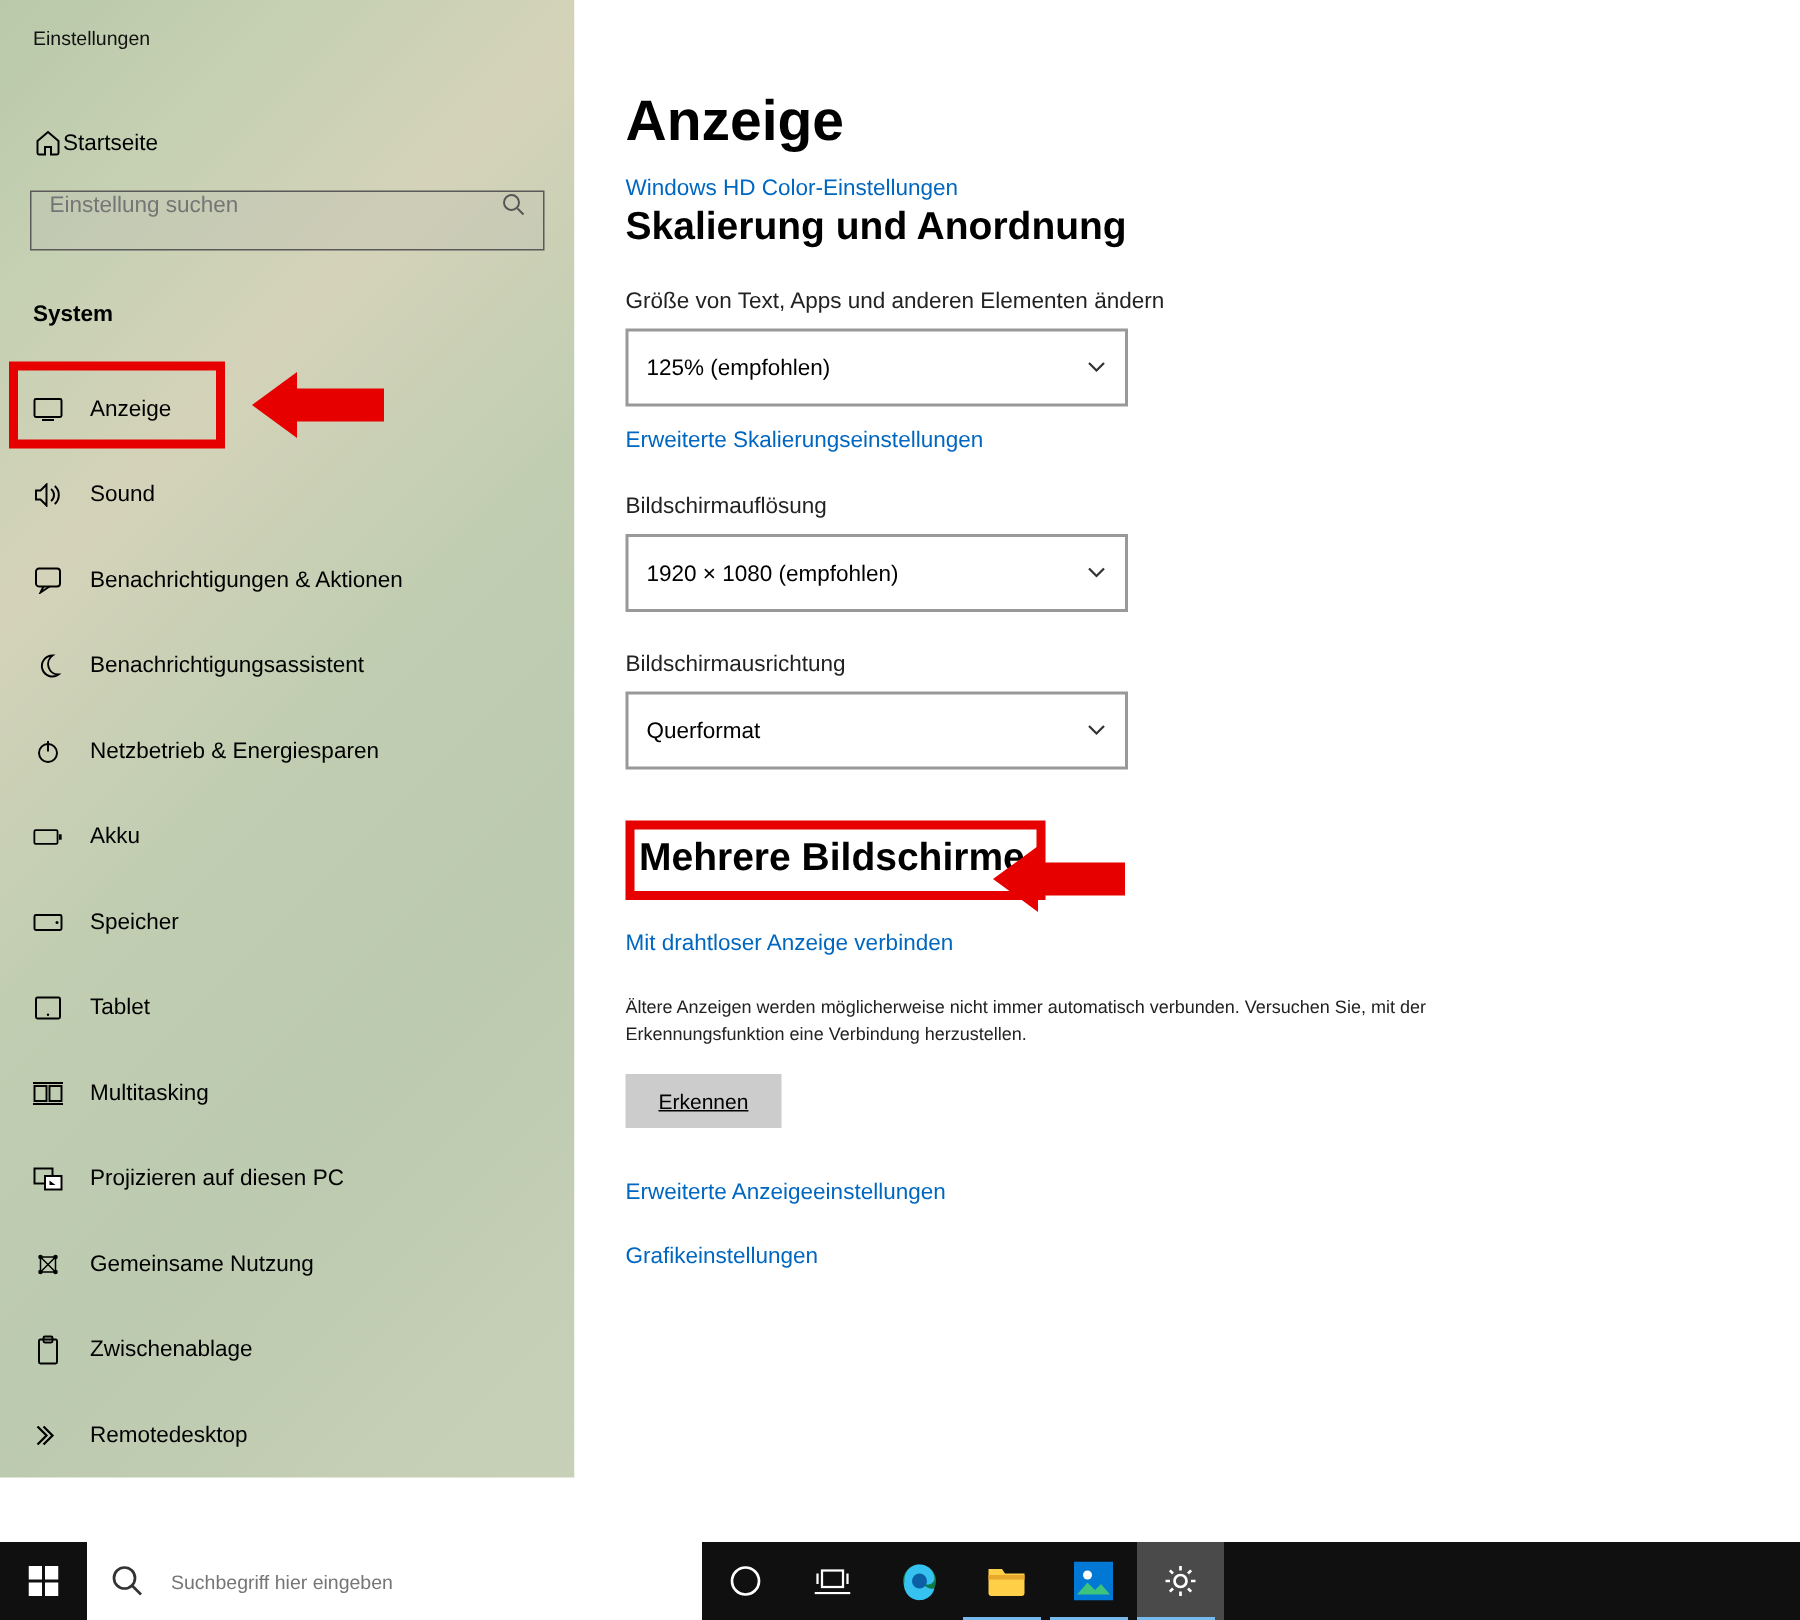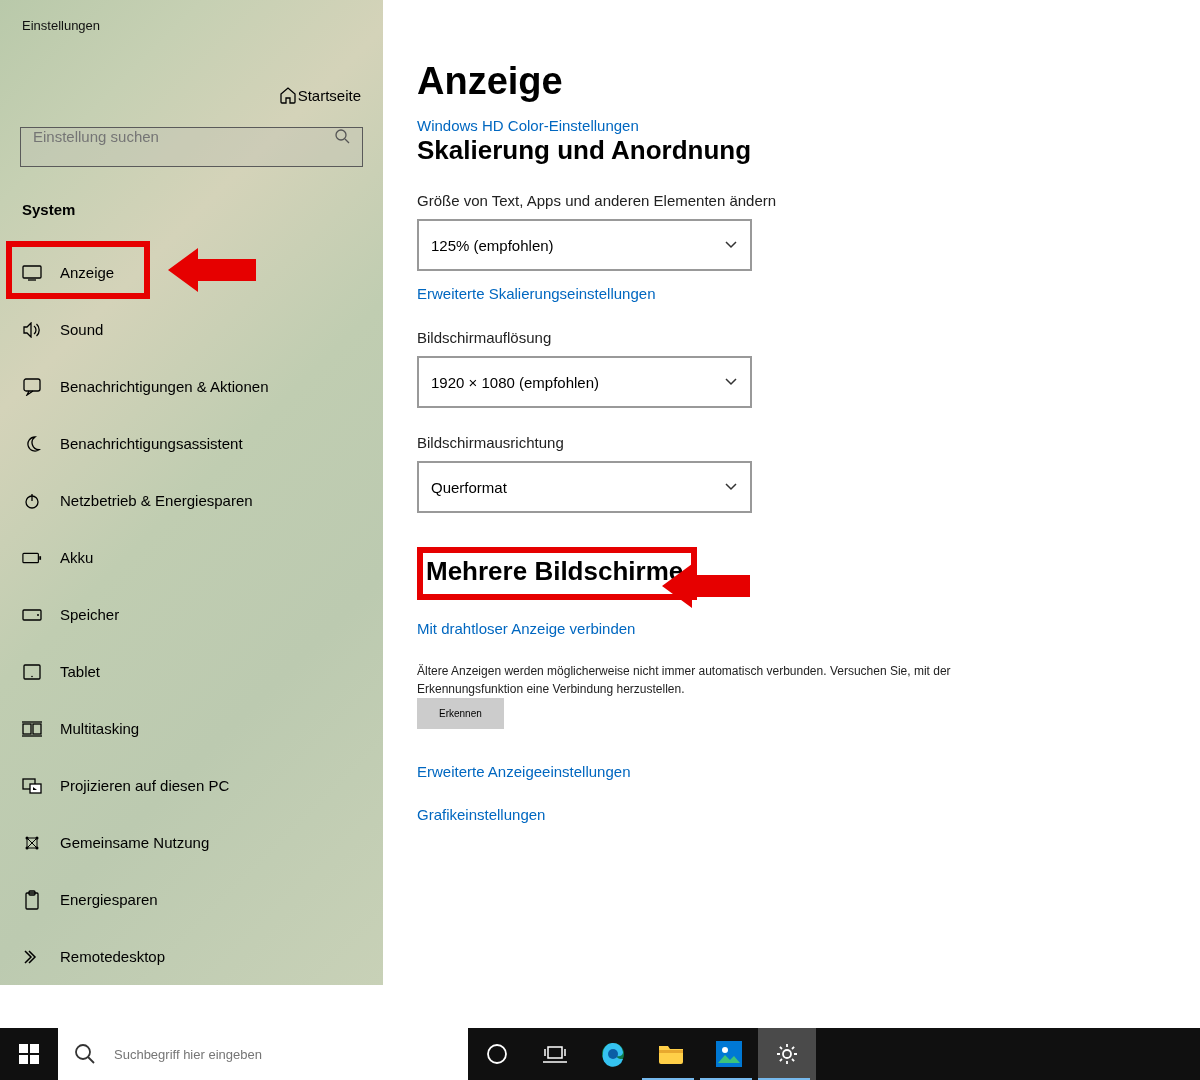--- a/index.html
+++ b/index.html
@@ -2,21 +2,21 @@
 <html><head>
 <meta charset="utf-8">
 <style>
 * { margin:0; padding:0; box-sizing:border-box; font-family:"Segoe UI",Arial,sans-serif; }
 body { width:1200px; height:1080px; overflow:hidden; background:#fff; position:relative; }
 
 
 .sidebar { position:absolute; left:0; top:0; width:383px; height:985px;
   background:linear-gradient(135deg,#b9c9aa 0%,#c6d0b3 15%,#d4d3b9 30%,#c0cdb1 50%,#bccab0 70%,#c8d1b7 100%); }
 .title { font-size:13px; color:#111; padding:18px 0 0 22px; }
-.home { display:flex; align-items:center; padding:0 22px; margin-top:52px;justify-content:flex-end; }
+.home { display:flex; align-items:center; padding:0 22px; margin-top:52px; }
 .home span { font-size:15px; }
 .search { margin:22px 20px 0 20px; height:40px; border:1px solid #5a5a5a; background:rgba(190,190,180,0.3);
   display:flex; align-items:flex-start; padding:0 12px; }
 .search input { flex:1; border:none; background:transparent; font-size:15px; color:#555; outline:none; }
 .cat { font-size:15px; font-weight:600; padding:0 22px; margin-top:34px; }
 .nav { margin-top:26px; }
 .nav-item { display:flex; align-items:center; gap:18px; padding:0 22px; height:57px; font-size:15px; cursor:pointer; }
 .nav-item .ic { width:20px; display:flex; justify-content:center; }
 .hl1 { position:absolute; left:6px; top:241px; width:144px; height:58px; border:6px solid #e60000; pointer-events:none; }
 .arr1 { position:absolute; left:168px; top:244px; pointer-events:none; }
@@ -29,21 +29,21 @@
 .lbl { font-size:15px; margin-top:26px; color:#222; }
 .sel { width:335px; height:52px; border:2px solid #999; margin-top:10px; display:flex; align-items:center;
   justify-content:space-between; padding:0 12px; font-size:15px; cursor:pointer;text-align:right; }
 .sel svg { width:14px; height:14px; }
 .chev { stroke:#333; stroke-width:1.5; fill:none; }
 .sublink { color:#0067c0; font-size:15px; margin-top:14px; display:inline-block; cursor:pointer; }
 .hl2 { border:6px solid #e60000; padding:3px 8px 7px 3px; display:inline-block; margin-top:34px; }
 .hl2 .h2 { margin:0; }
 .arr2 { position:absolute; left:662px; top:560px; pointer-events:none; }
 .para { font-size:12px; line-height:1.5; color:#222; margin-top:24px; max-width:560px; }
-.btn { display:inline-block; background:#ccc; border:none; padding:10px 22px; font-size:10px; cursor:pointer; }
+.btn { display:inline-block; background:#ccc; border:none; padding:10px 22px; font-size:14px; margin-top:18px; cursor:pointer;text-decoration:underline; }
 .linkblock { margin-top:34px; } .linkblock .link { display:block; margin-bottom:26px; }
 
 
 .taskbar { position:absolute; left:0; bottom:0; width:100%; height:52px; background:#101010; display:flex; align-items:center; }
 .tb-start { width:58px; height:52px; display:flex; align-items:center; justify-content:center; cursor:pointer; }
 .tb-search { flex:0 0 410px; height:52px; background:#fff; display:flex; align-items:center; padding:0 16px; gap:18px; }
 .tb-search input { border:none; outline:none; font-size:13px; color:#666; flex:1; }
 .tb-icon { width:58px; height:52px; display:flex; align-items:center; justify-content:center; cursor:pointer; }
 .tb-icon.active { background:#4a4a4a; }
 .tb-under { position:absolute; bottom:0; height:2px; background:#76b9ed; }
@@ -182,21 +182,21 @@
         </span>
       <span>Gemeinsame Nutzung</span>
     </div>
     <div class="nav-item">
       <span class="ic">
           <svg width="16" height="20" viewBox="0 0 16 20">
             <rect x="2" y="3" width="12" height="16" rx="1" fill="none" stroke="#000" stroke-width="1.3"></rect>
             <rect x="5" y="1" width="6" height="4" rx="1" fill="none" stroke="#000" stroke-width="1.3"></rect>
           </svg>
         </span>
-      <span>Energiesparen</span>
+      <span>Zwischenablage</span>
     </div>
     <div class="nav-item">
       <span class="ic">
           <svg width="18" height="18" viewBox="0 0 18 18">
             <path d="M6 3l6 6-6 6" fill="none" stroke="#000" stroke-width="1.5"></path>
             <path d="M2 3l6 6-6 6" fill="none" stroke="#000" stroke-width="1.5"></path>
           </svg>
         </span>
       <span>Remotedesktop</span>
     </div>

